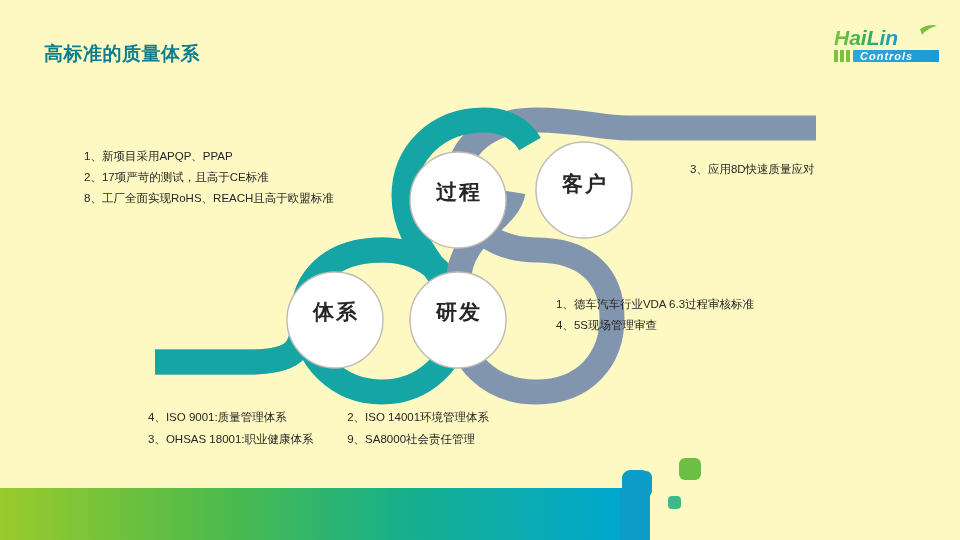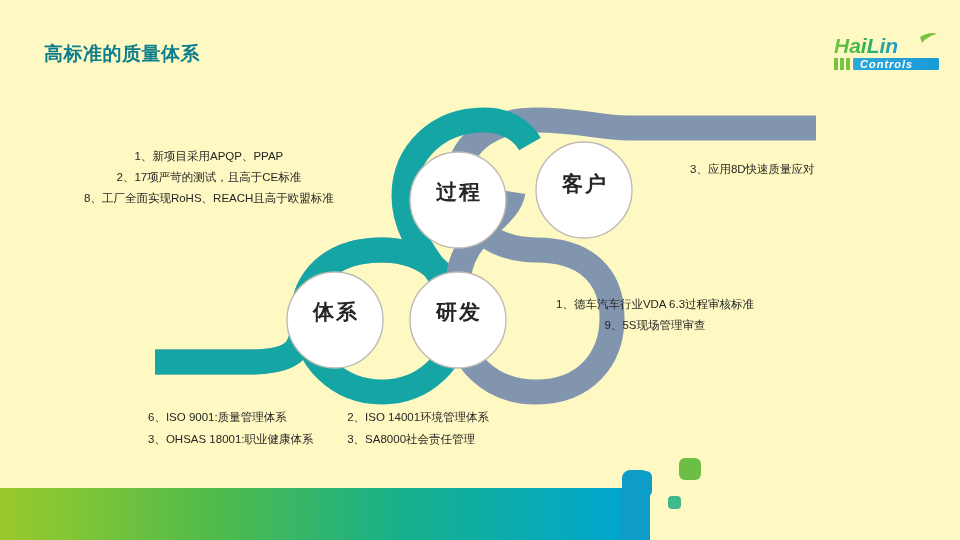--- a/index.html
+++ b/index.html
@@ -26,21 +26,21 @@
     font-weight: bold;
     color: #0E7E8C;
     letter-spacing: 0.5px;
     white-space: nowrap;
   }
 
   
   .logo {
     position: absolute;
     right: 12px;
-    top: 30px;
+    top: 22px;
     width: 122px;
     height: 46px;
   }
 
   
   .diagram {
     position: absolute;
     left: 0;
     top: 0;
     width: 960px;
@@ -65,21 +65,21 @@
   #node-yanfa    { left: 413px; top: 298px; }
 
   
   .txt-block {
     position: absolute;
     font-size: 11.5px;
     color: #262626;
     line-height: 21px;
     white-space: nowrap;
   }
-  .txt-block .li { display: block; text-align: center; }
+  .txt-block .li { display: block; }
 
   #block-topleft  { left: 84px;  top: 146px; }
   #block-topright { left: 690px; top: 159px; }
   #block-midright { left: 556px; top: 294px; }
 
   #block-bottom {
     position: absolute;
     left: 148px;
     top: 406px;
     font-size: 11.5px;
@@ -178,31 +178,31 @@
     <span class="li">2、17项严苛的测试，且高于CE标准</span>
     <span class="li">8、工厂全面实现RoHS、REACH且高于欧盟标准</span>
   </div>
 
   <div class="txt-block" id="block-topright">
     <span class="li">3、应用8D快速质量应对</span>
   </div>
 
   <div class="txt-block" id="block-midright">
     <span class="li">1、德车汽车行业VDA 6.3过程审核标准</span>
-    <span class="li">9、5S现场管理审查</span>
+    <span class="li">4、5S现场管理审查</span>
   </div>
 
   <div id="block-bottom">
     <span class="row">
-      <span class="c1">6、ISO 9001:质量管理体系</span>
+      <span class="c1">4、ISO 9001:质量管理体系</span>
       <span class="c2">2、ISO 14001环境管理体系</span>
     </span>
     <span class="row">
       <span class="c1">3、OHSAS 18001:职业健康体系</span>
-      <span class="c2">3、SA8000社会责任管理</span>
+      <span class="c2">9、SA8000社会责任管理</span>
     </span>
   </div>
 
   <div class="footer-deco">
     <svg width="960" height="100" viewBox="0 0 960 100" xmlns="http://www.w3.org/2000/svg">
       <defs>
         <linearGradient id="lgFooter" x1="0" y1="0" x2="1" y2="0">
           <stop offset="0%" stop-color="#9ACA2C"></stop>
           <stop offset="35%" stop-color="#4FBB4A"></stop>
           <stop offset="65%" stop-color="#17B08C"></stop>

